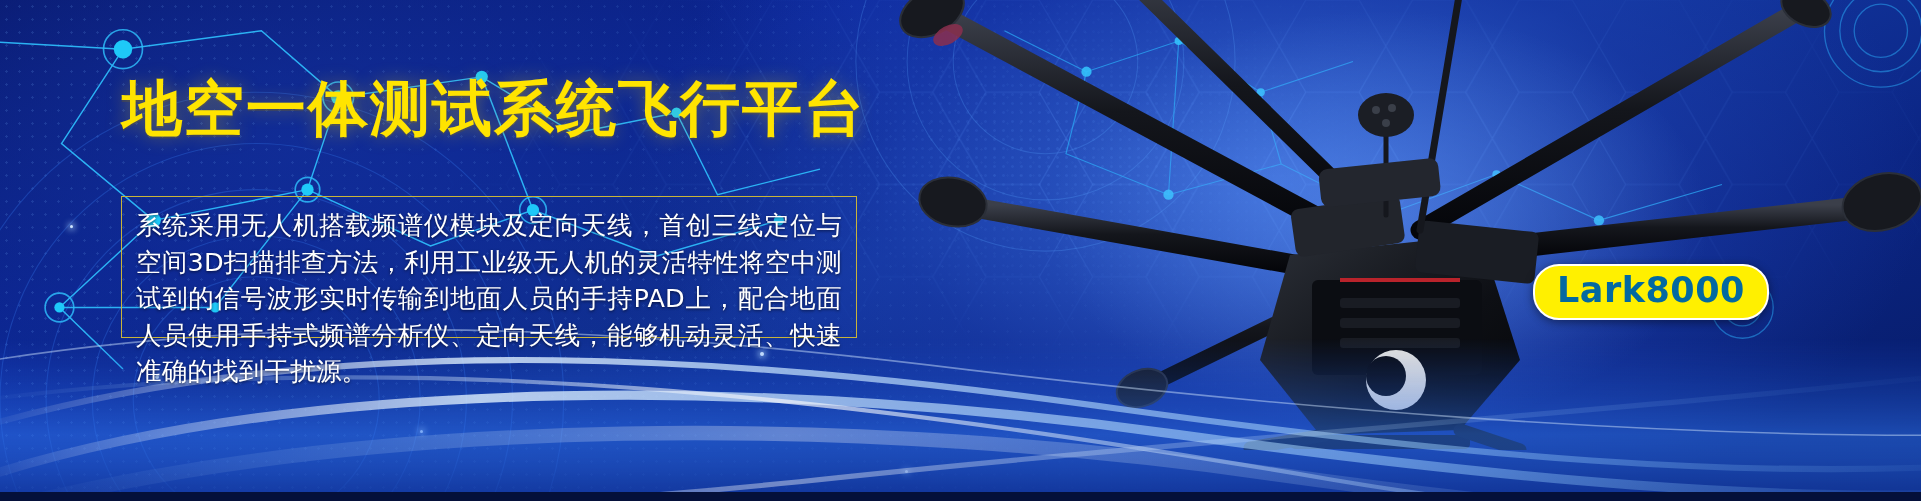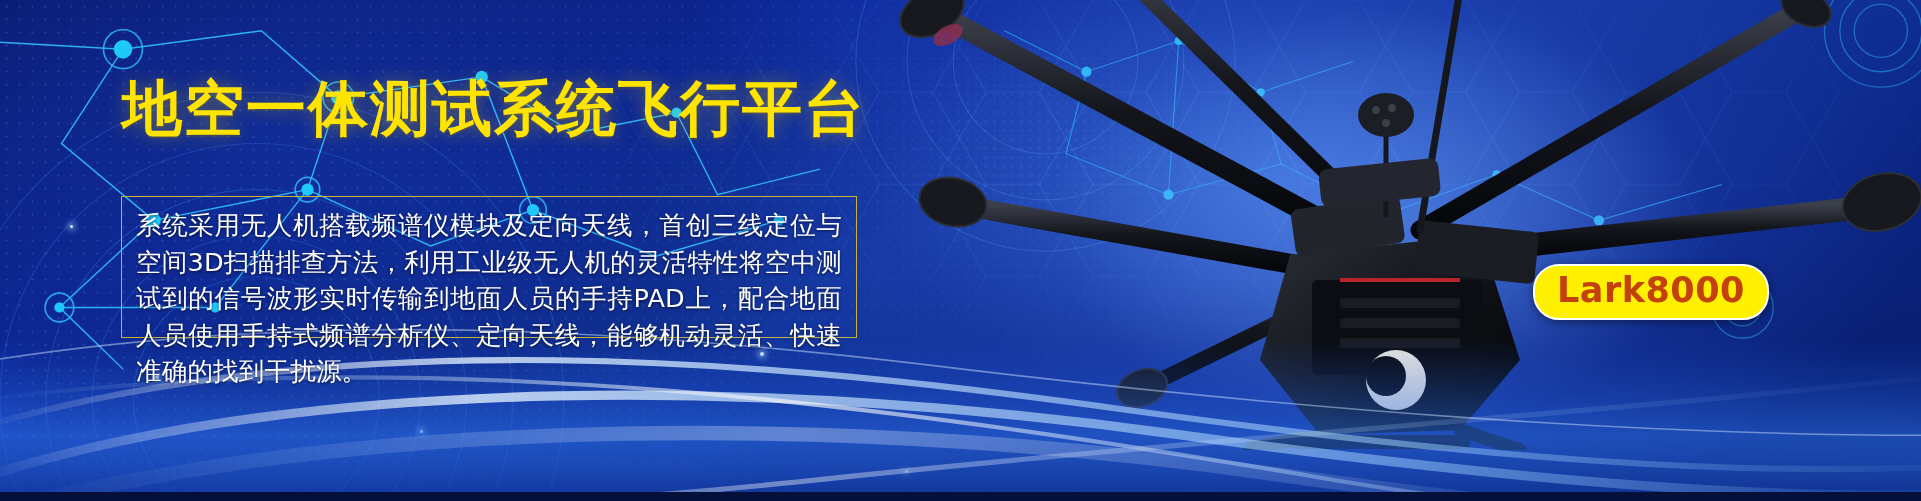--- a/index.html
+++ b/index.html
@@ -80,21 +80,21 @@
     text-shadow:0 1px 3px rgba(0,0,10,.65);
     font-family:"DejaVu Sans","Liberation Sans",sans-serif;
   }
 
   .badge{
     position:absolute;left:1533px;top:264px;
     padding:6px 22px 9px 22px;
     background:#fff000;
     border:2px solid #ffffff;
     border-radius:26px;
-    color:#c2410c;
+    color:#0369a1;
     font-size:35px;
     font-weight:bold;
     letter-spacing:.5px;
     line-height:1.05;
     box-shadow:0 2px 10px rgba(0,0,0,.45);
     font-family:"DejaVu Sans","Liberation Sans",sans-serif;
   }
 </style>
 </head>
 <body>

